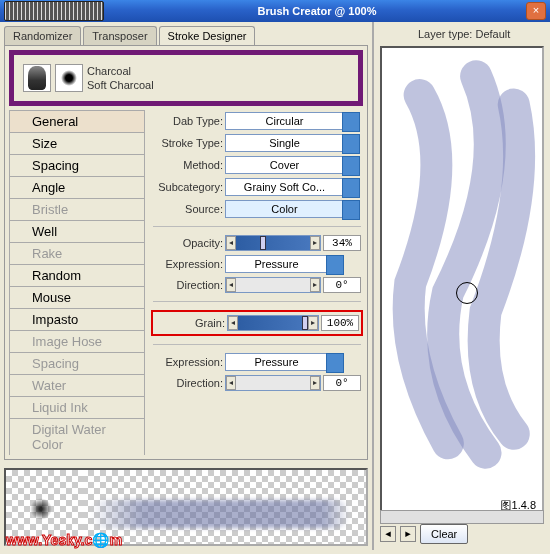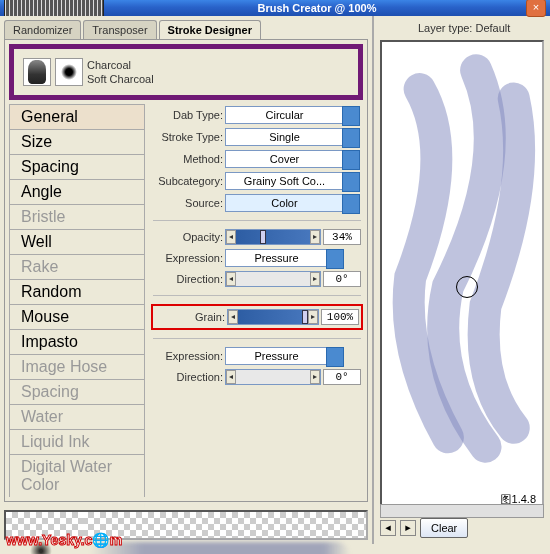--- a/index.html
+++ b/index.html
@@ -1,41 +1,41 @@
 <!DOCTYPE html>
 <html><head>
 <meta charset="utf-8">
 <style>
 * { box-sizing: border-box; margin: 0; padding: 0; font-family: Tahoma, sans-serif; font-size: 11px; }
 body { background: #ece9d8; width: 550px; height: 554px; overflow: hidden; position: relative; }
 
-.titlebar { height: 16px; background: linear-gradient(to bottom, #3b84e6 0%, #2962c9 45%, #1d4fb0 100%); display: flex; align-items: center; padding: 0 4px; }
+.titlebar { height: 22px; background: linear-gradient(to bottom, #3b84e6 0%, #2962c9 45%, #1d4fb0 100%); display: flex; align-items: center; padding: 0 4px; }
 .ruler { width: 100px; height: 20px; background: repeating-linear-gradient(to right, #ddd 0, #ddd 1px, #555 1px, #555 4px); border: 1px solid #222; border-radius: 2px; margin-right: 8px; }
 .title { color: #fff; font-weight: bold; flex: 1; text-align: center; }
 .winbtn { width: 20px; height: 18px; background: #e07040; border: 1px solid #b05020; border-radius: 3px; margin-left: 4px; color: #fff; text-align: center; line-height: 14px; }
 
 .body { display: flex; height: calc(100% - 26px); }
 .left { width: 374px; display: flex; flex-direction: column; border-right: 2px solid #aaa; }
 .right { flex: 1; display: flex; flex-direction: column; padding: 6px; position: relative; }
 
 .tabs { display: flex; padding: 4px 4px 0 4px; background: #ece9d8; }
 .tab { padding: 3px 8px; border: 1px solid #999; border-bottom: none; background: #d6d3c2; border-radius: 3px 3px 0 0; margin-right: 2px; color: #333; }
-.tab.active { background: #ece9d8; font-weight: bold; color: #000; }
+.tab.active { background: #ece9d8; font-weight: normal; color: #000; }
 
 .panel { flex: 1; border: 1px solid #999; margin: 0 4px 4px 4px; background: #ece9d8; padding: 4px; display: flex; flex-direction: column; }
 
 .brushrow { display: flex; align-items: center; border: 5px solid #701a75; background: #ece9d8; padding: 9px; margin-bottom: 4px; }
 .bimg { width: 28px; height: 28px; border: 1px solid #999; background: #fff; margin-right: 4px; display: flex; align-items: center; justify-content: center; }
 .bimg.brush::after { content: ''; width: 18px; height: 24px; background: linear-gradient(to bottom, #888 0%, #333 60%, #222 100%); border-radius: 40% 40% 20% 20%; }
 .bimg.dot::after { content: ''; width: 16px; height: 16px; border-radius: 50%; background: radial-gradient(circle, #000 30%, transparent 70%); }
 .blabels { font-size: 11px; line-height: 14px; color: #333; }
 
 .cols { flex: 1; display: flex; gap: 6px; overflow: hidden; }
 .catlist { width: 136px; }
-.catitem { border: 1px solid #aaa; padding: 3px 11px; background: #ece9d8; font-size: 16px; margin-bottom: -1px; }
+.catitem { border: 1px solid #aaa; padding: 3px 22px; background: #ece9d8; font-size: 13px; margin-bottom: -1px; }
 .catitem.selected { background: #ece0cc; }
 .catitem.disabled { color: #999; }
 
 .props { flex: 1; display: flex; flex-direction: column; gap: 4px; padding: 2px; }
 .prow { display: flex; align-items: center; gap: 2px; }
 .plabel { width: 70px; text-align: right; color: #333; }
 .pcombo { flex: 1; height: 18px; border: 1px solid #7a98c4; background: #fff; text-align: center; line-height: 16px; position: relative; }
 .pcombo::after { content: ''; position: absolute; right: -17px; top: -1px; width: 16px; height: 18px; background: #4a8ad0; border: 1px solid #2a6ab0; }
 .pcombo.src { background: #e0f0ff; }
 .cmarg { margin-right: 17px; }

